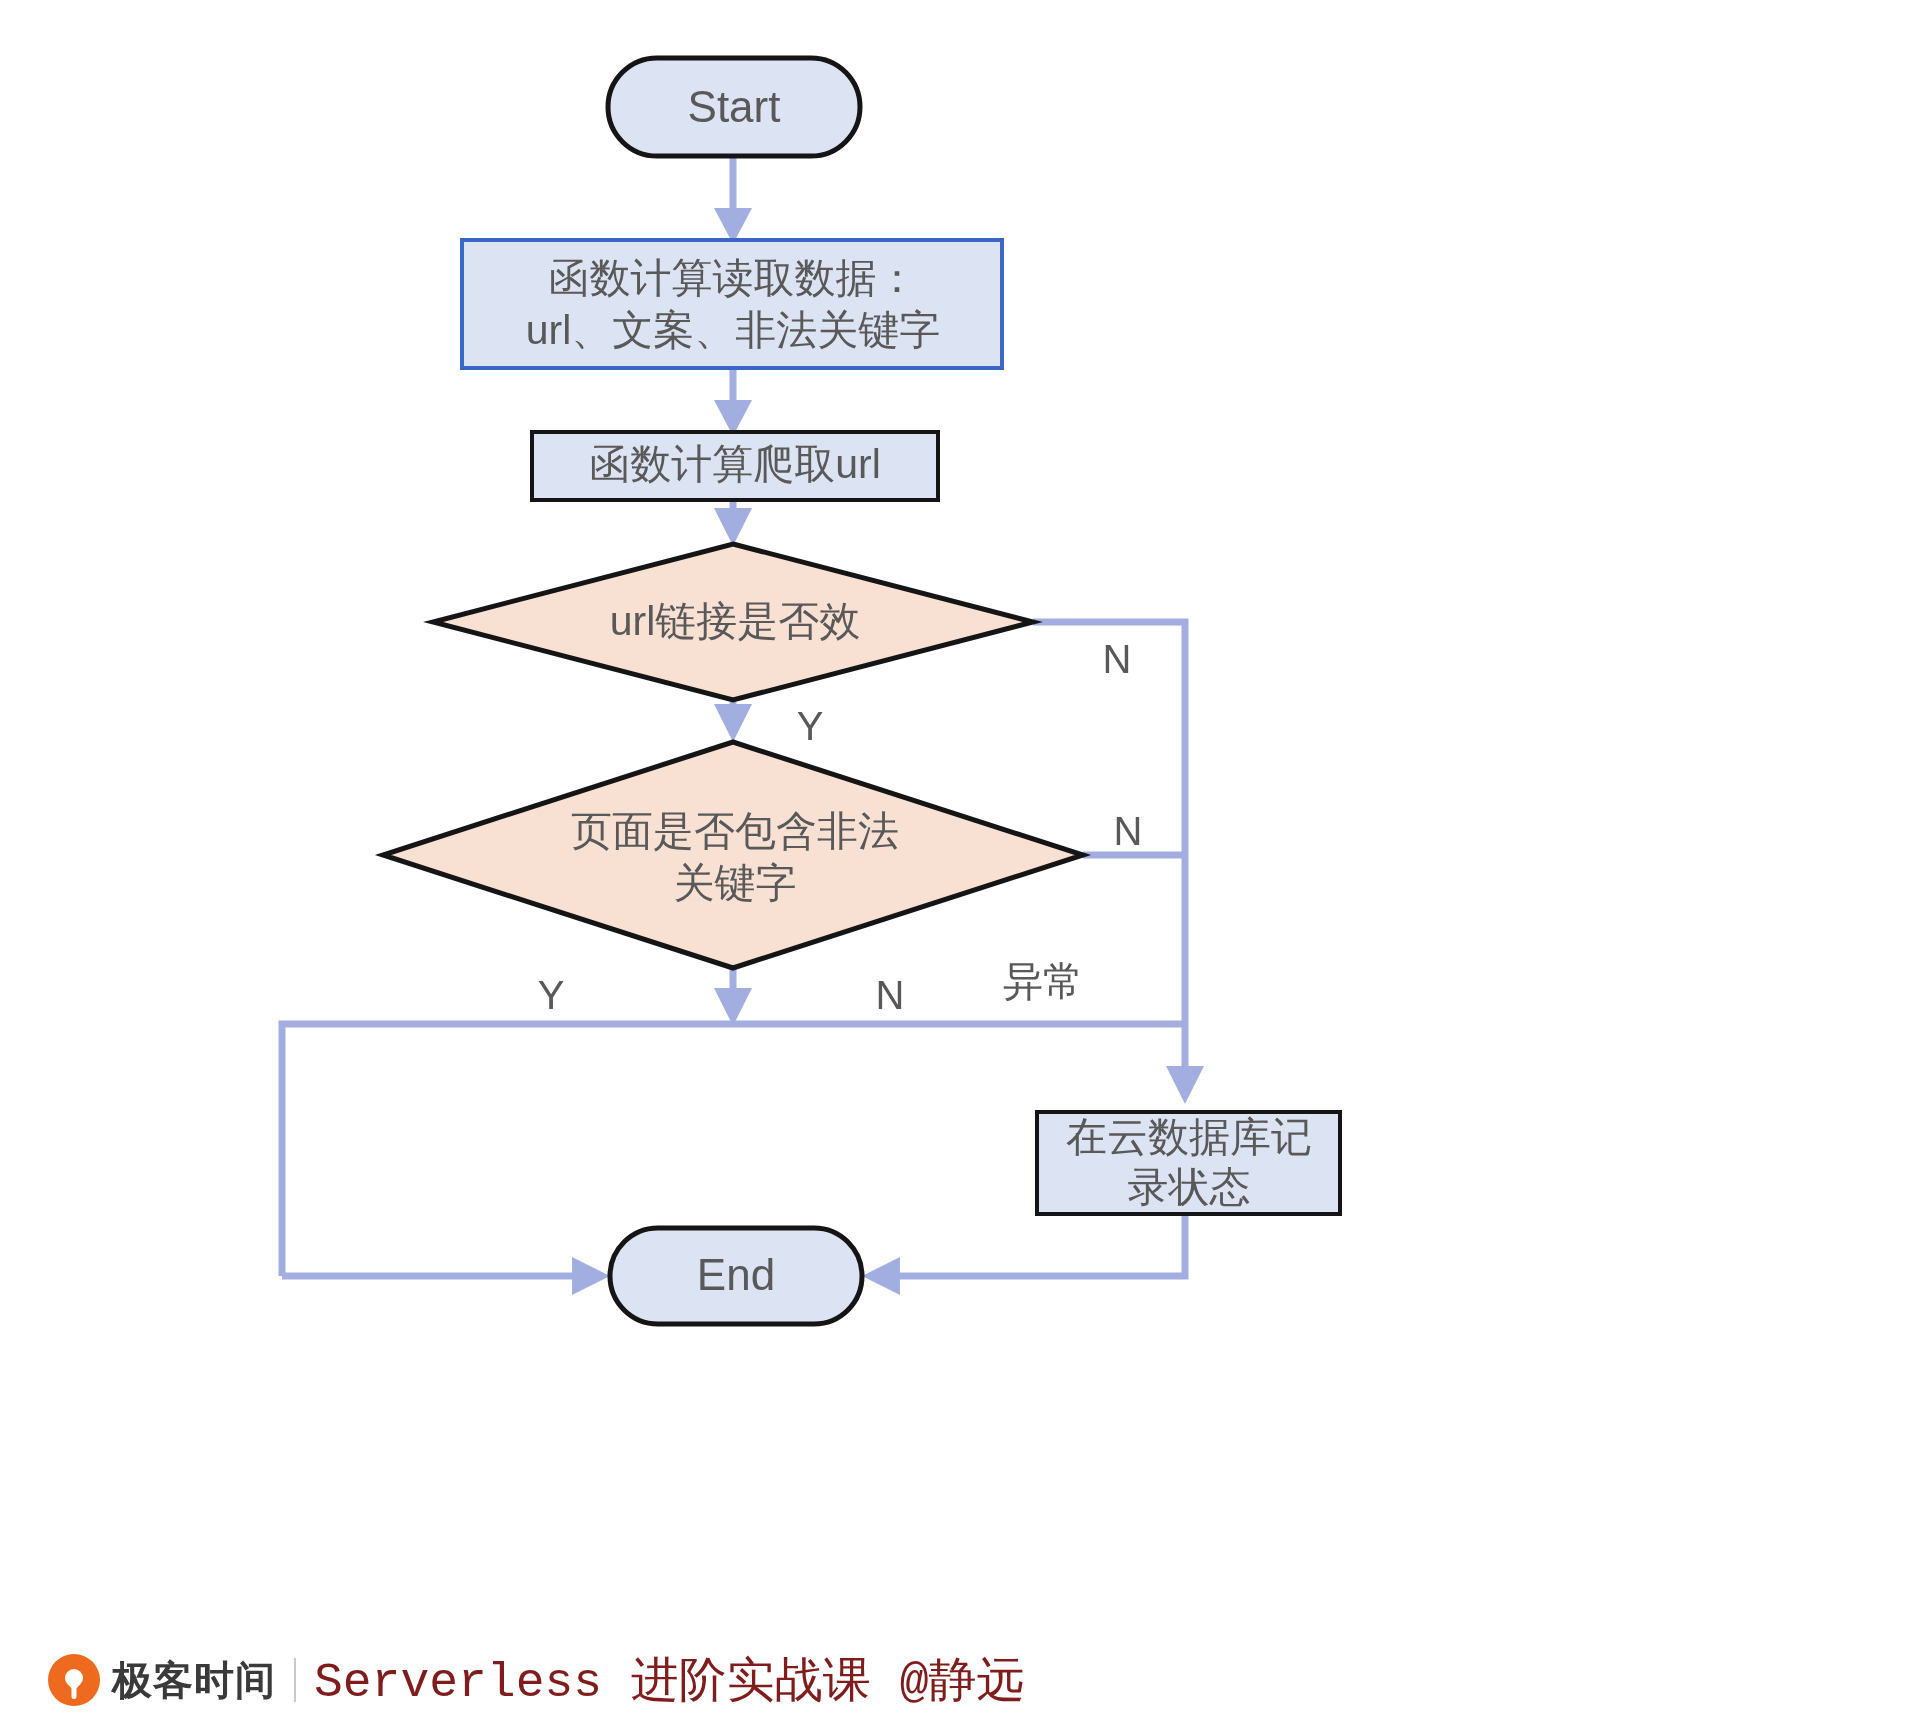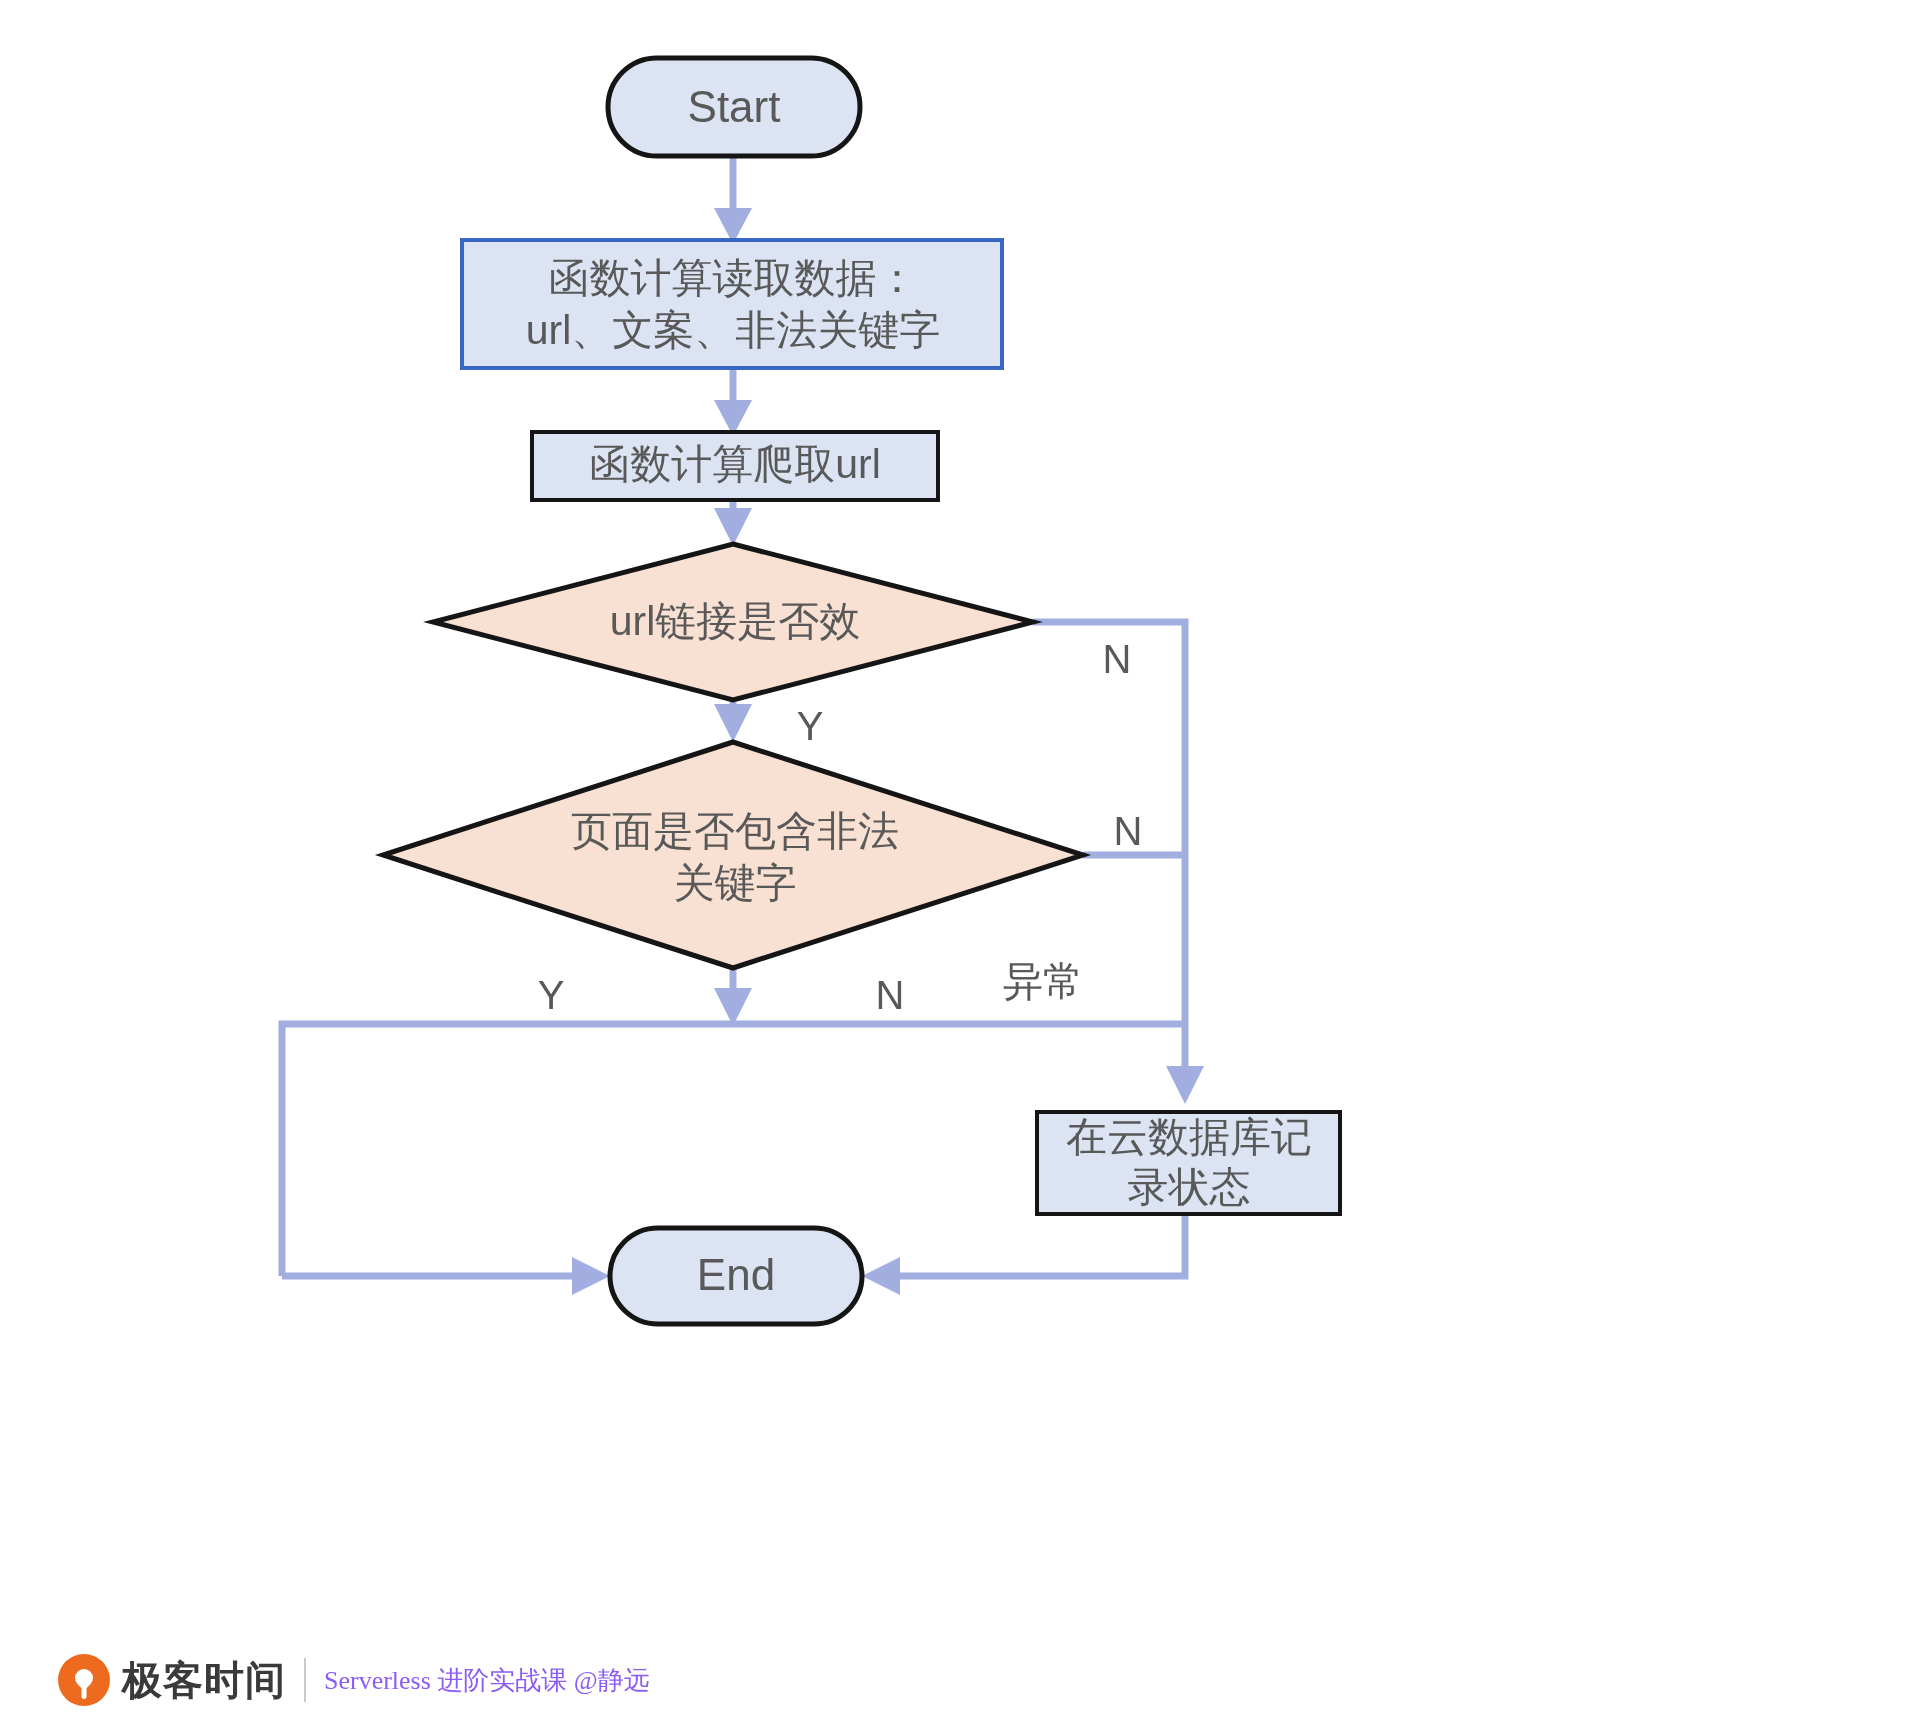--- a/index.html
+++ b/index.html
@@ -12,31 +12,31 @@
   .t-node{font-size:41px;}
   .t-label{font-size:40px;fill:#595959;}
   .shape-proc-blue{fill:#dce3f2;stroke:#3a66c4;stroke-width:4;}
   .shape-proc-black{fill:#dce3f2;stroke:#151515;stroke-width:4;}
   .shape-term{fill:#dce3f2;stroke:#151515;stroke-width:5;}
   .shape-dec{fill:#f8e0d2;stroke:#151515;stroke-width:5;}
   .edge{stroke:#a3aee0;stroke-width:7;fill:none;}
   .edge-head{fill:#a3aee0;}
 
   
-  #footer{position:absolute;left:58px;top:1648px;display:flex;align-items:center;height:64px;}
+  #footer{position:absolute;left:48px;top:1648px;display:flex;align-items:center;height:64px;}
   #logo-mark{position:relative;width:52px;height:52px;border-radius:50%;
     background:#ee6a1e;display:flex;align-items:center;justify-content:center;flex:0 0 auto;}
   #logo-mark .pin{width:18px;height:18px;border-radius:50% 50% 50% 0;
     background:#ffffff;transform:rotate(-45deg);margin-top:-4px;}
   #logo-mark .pin-tail{position:absolute;left:50%;top:27px;width:5px;height:18px;
     background:#ffffff;transform:translateX(-50%) rotate(0deg);border-radius:0 0 3px 3px;}
   #logo-word{font-size:40px;font-weight:bold;color:#3a3a3a;margin-left:12px;letter-spacing:1px;
     font-family:"DejaVu Sans","Liberation Sans",sans-serif;}
   #logo-div{width:2px;height:44px;background:#c9c9c9;margin:0 18px;}
-  #logo-sub{font-size:26px;color:#8b5cf6;font-family:Liberation Serif, serif;white-space:nowrap;}
+  #logo-sub{font-size:48px;color:#7f1d1d;font-family:Liberation Mono, monospace;white-space:nowrap;}
 </style>
 </head>
 <body>
 
 <div id="canvas">
 
   <svg id="flow" viewBox="0 0 1920 1732">
 
     <g>
 

